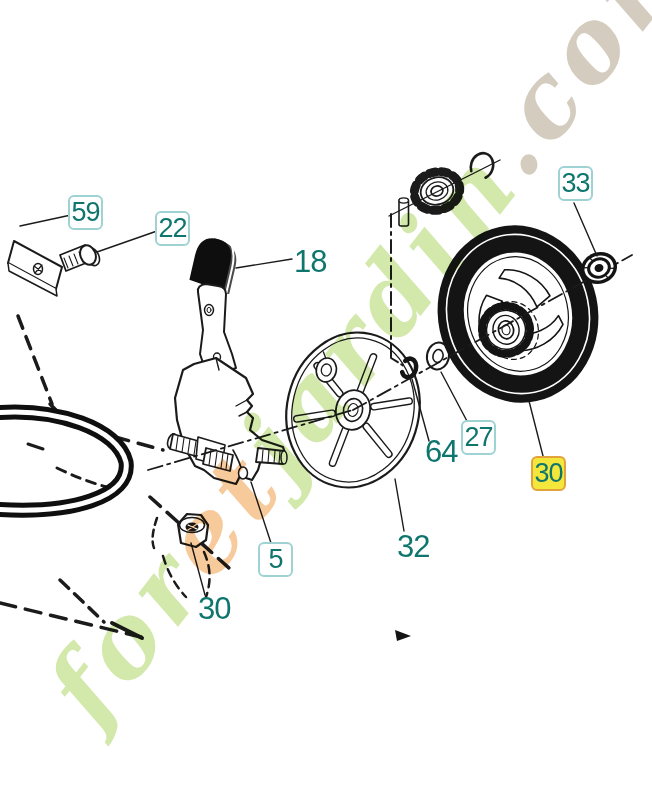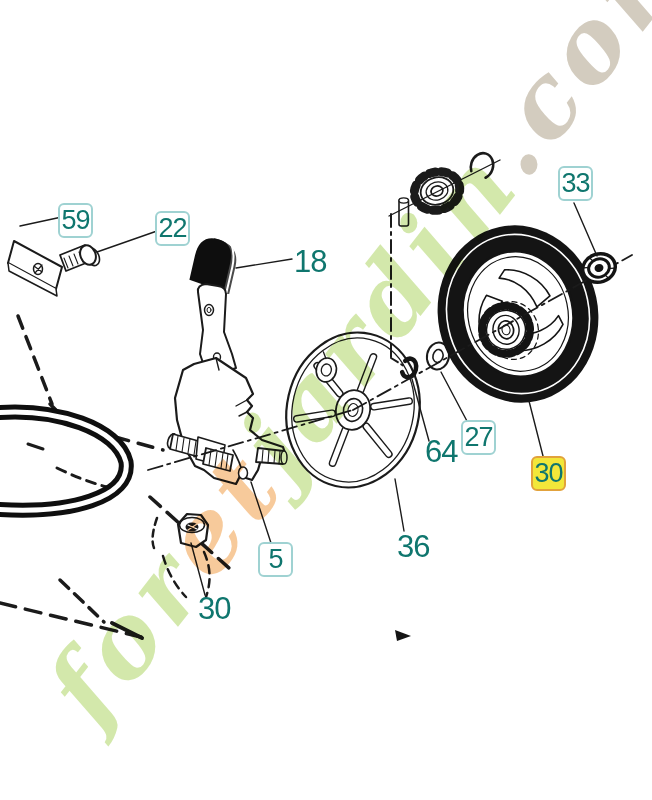--- a/index.html
+++ b/index.html
@@ -12,21 +12,21 @@
              font-family:"DejaVu Serif",serif;font-style:italic;font-weight:bold;
              font-size:100px;letter-spacing:8px;white-space:nowrap;line-height:1;
              mix-blend-mode:multiply;opacity:.92;pointer-events:none;}
   
   .lbl{position:absolute;z-index:3;color:#0f766e;line-height:1;letter-spacing:-1px;
        font-size:31px;border-radius:6px;}
   .boxed{display:flex;align-items:center;justify-content:center;
          width:35px;height:35px;box-sizing:border-box;font-size:27px;
          background:#ffffff;border:2px solid #9fd2d2;cursor:pointer;}
   .hl{background:#f2e73a;border:2px solid #e2a23c;}
-  .p59{left:58px;top:195px;margin-top:8px;} .p22{left:155px;top:211px;}
+  .p59{left:68px;top:195px;} .p22{left:155px;top:211px;}
   .p18{left:294px;top:246px;} .p33{left:558px;top:166px;}
   .p34{left:425px;top:436px;} .p27{left:461px;top:420px;}
   .p40{left:531px;top:456px;} .p29{left:397px;top:531px;}
   .p16{left:258px;top:542px;} .p30{left:198px;top:593px;}
 </style>
 </head>
 <body>
 
 <div class="stage">
 
@@ -208,17 +208,17 @@
     <span style="color: rgb(207, 230, 164);">for</span><span style="color: rgb(247, 198, 147);">et</span><span style="color: rgb(207, 230, 164);">jardin</span><span style="color: rgb(208, 200, 186);">.com</span>
   </div>
 
   <div class="lbl boxed p59">59</div>
   <div class="lbl boxed p22">22</div>
   <div class="lbl p18">18</div>
   <div class="lbl boxed p33">33</div>
   <div class="lbl p34">64</div>
   <div class="lbl boxed p27">27</div>
   <div class="lbl boxed hl p40">30</div>
-  <div class="lbl p29">36</div>
+  <div class="lbl p29">32</div>
   <div class="lbl boxed p16">5</div>
   <div class="lbl p30">30</div>
 
 </div>
 
 </body></html>

